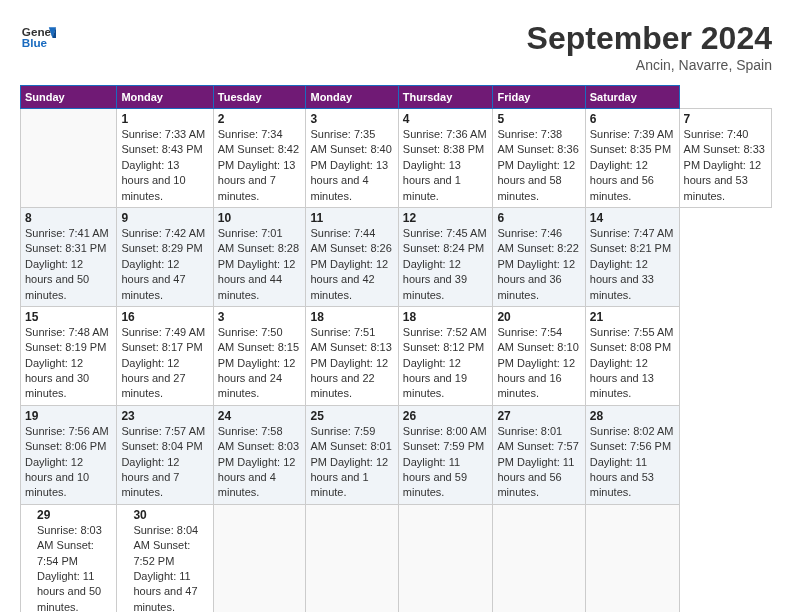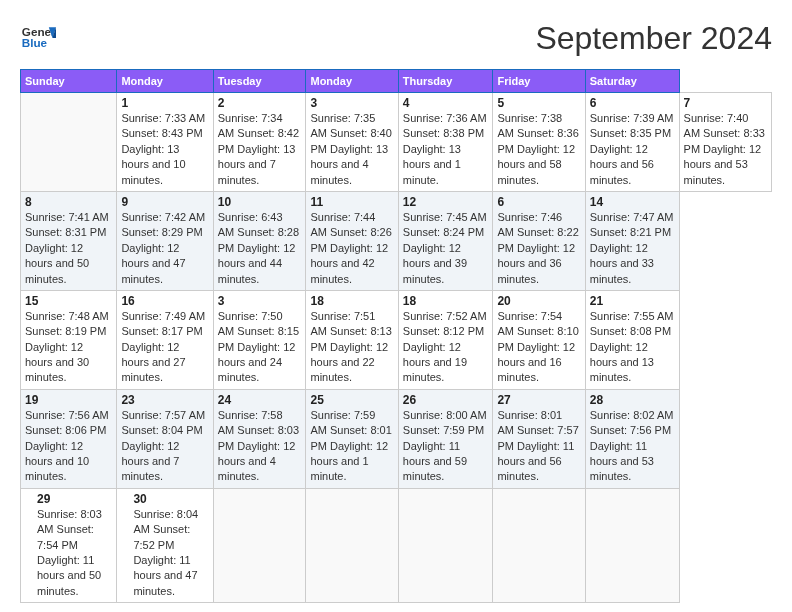--- a/index.html
+++ b/index.html
@@ -30,33 +30,33 @@
     .logo-icon {
       width: 36px;
       height: 36px;
     }
     .title-area {
       text-align: right;
     }
     .month-title {
       font-size: 32px;
       color: #333;
-      font-weight: normal;
+      font-weight: bold;
     }
     .location {
       font-size: 14px;
       color: #555;
     }
     .calendar {
       width: 100%;
       border-collapse: collapse;
       font-size: 9.5px;
     }
     .calendar th {
-      background: #8b5cf6;
+      background: #701a75;
       color: #fff;
       padding: 5px 4px;
       text-align: left;
       font-size: 11px;
       font-weight: bold;
       border: 1px solid #1a6bbf;
     }
     .calendar td {
       border: 1px solid #ccc;
       vertical-align: top;
@@ -96,20 +96,21 @@
     <div class="logo">
       <svg class="logo-icon" viewBox="0 0 40 40">
         <text x="2" y="18" font-size="13" font-weight="bold" fill="#333">General</text>
         <text x="2" y="30" font-size="13" font-weight="bold" fill="#1a6bbf">Blue</text>
         <polygon points="32,8 40,8 36,20" fill="#1a6bbf"></polygon>
         <polygon points="36,20 40,8 40,20" fill="#0d4a8f"></polygon>
       </svg>
     </div>
     <div class="title-area">
       <div class="month-title">September 2024</div>
+      <div class="location">Ancin, Navarre, Spain</div>
     </div>
   </div>
 
   <table class="calendar">
     <thead>
       <tr>
       <th>Sunday</th>
           <th>Monday</th>
           <th>Tuesday</th>
           <th>Monday</th>
@@ -172,21 +173,21 @@
 Daylight: 12 hours and 50 minutes.</div>
           </td>
           <td>
             <span class="day-num">9</span>
             <div class="day-info">Sunrise: 7:42 AM
 Sunset: 8:29 PM
 Daylight: 12 hours and 47 minutes.</div>
           </td>
           <td>
             <span class="day-num">10</span>
-            <div class="day-info">Sunrise: 6:43 AM
+            <div class="day-info">Sunrise: 7:01 AM
 Sunset: 8:28 PM
 Daylight: 12 hours and 44 minutes.</div>
           </td>
           <td>
             <span class="day-num">11</span>
             <div class="day-info">Sunrise: 7:44 AM
 Sunset: 8:26 PM
 Daylight: 12 hours and 42 minutes.</div>
           </td>
           <td>

